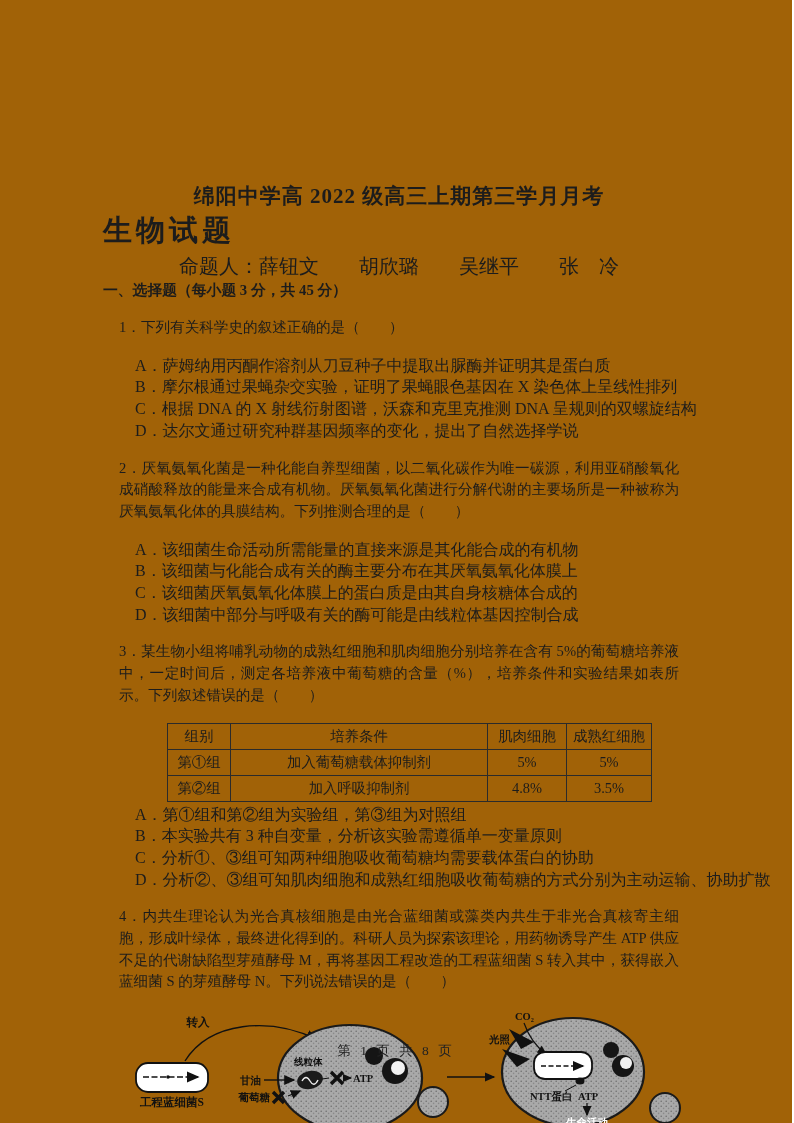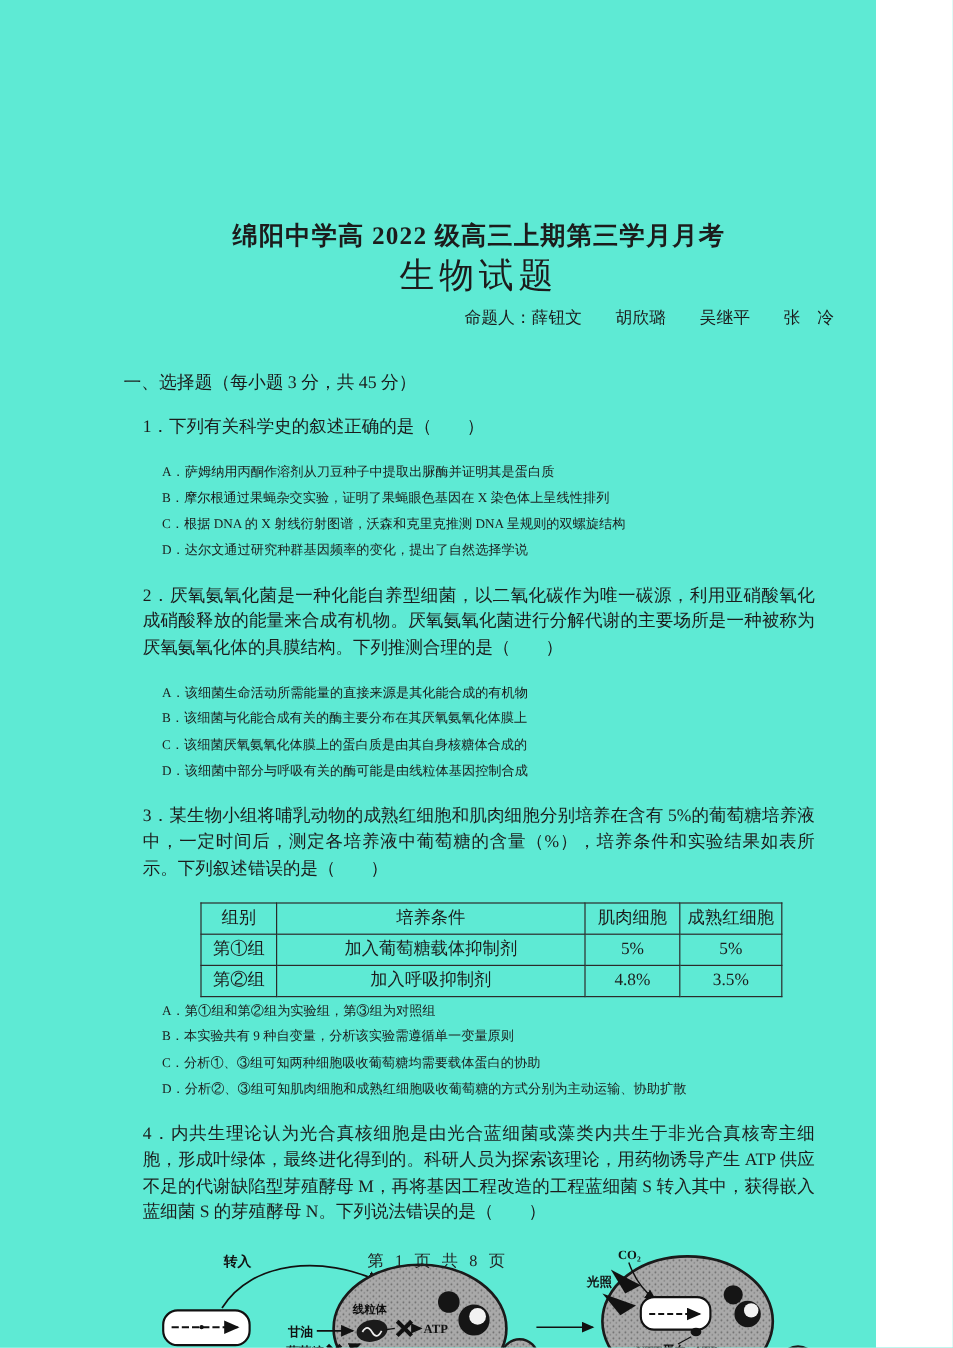--- a/index.html
+++ b/index.html
@@ -1,28 +1,28 @@
 <!DOCTYPE html>
 <html><head>
 <meta charset="utf-8">
 <style>
   html,body{margin:0;padding:0;}
   body{
     width:794px;height:1123px;background:#ffffff;
     font-family:"Liberation Serif", serif;color:#1c1c1c;
     -webkit-font-smoothing:antialiased;
   }
-  .page{position:relative;width:730px;height:1123px;background:#5eead4;overflow:hidden;}
+  .page{position:relative;width:792px;height:1123px;background:#a16207;overflow:hidden;}
   .content{position:absolute;left:103px;top:183px;width:592px;}
   .title{text-align:center;font-size:21px;font-weight:bold;letter-spacing:1px;line-height:26px;}
-  .subtitle{text-align:center;font-size:29px;font-weight:normal;letter-spacing:4px;line-height:34px;margin-top:4px;}
-  .authors{text-align:right;font-size:14px;line-height:20px;margin-top:9px;}
-  .sec-heading{font-weight:normal;font-size:14.8px;line-height:22px;margin-top:32px;}
+  .subtitle{font-size:29px;font-weight:bold;letter-spacing:4px;line-height:34px;margin-top:4px;}
+  .authors{text-align:center;font-size:20px;line-height:20px;margin-top:9px;}
+  .sec-heading{font-weight:bold;font-size:14.8px;line-height:22px;margin-top:3px;}
   p.stem{font-size:14.6px;line-height:21.7px;margin:16px;text-align:justify;}
-  .opt{padding-left:32px;font-size:11px;line-height:21.7px;white-space:nowrap;}
+  .opt{padding-left:32px;font-size:16px;line-height:21.7px;white-space:nowrap;}
   table.results{border-collapse:collapse;margin:4px 0 2px 64px;table-layout:fixed;}
   table.results td,table.results th{
     border:1.4px solid #2b2b2b;font-size:14.4px;font-weight:normal;
     text-align:center;height:25px;padding:0 3px;line-height:17px;
   }
   .c0{width:56px;}.c1{width:250px;}.c2{width:72px;}.c3{width:78px;}
   .diagram-wrap{margin-left:7px;margin-top:-4px;}
   .footer{position:absolute;left:0;right:0;top:1042px;text-align:center;
     font-size:13.5px;letter-spacing:3px;color:#222;}
   svg text{font-family:"Liberation Serif", serif;}
@@ -73,21 +73,21 @@
       <tr>
         <td>第②组</td>
         <td>加入呼吸抑制剂</td>
         <td>4.8%</td>
         <td>3.5%</td>
       </tr>
     </tbody>
       </table>
 
     <div class="opt">A．第①组和第②组为实验组，第③组为对照组</div>
-    <div class="opt">B．本实验共有 9 种自变量，分析该实验需遵循单一变量原则</div>
+    <div class="opt">B．本实验共有 3 种自变量，分析该实验需遵循单一变量原则</div>
     <div class="opt">C．分析①、③组可知两种细胞吸收葡萄糖均需要载体蛋白的协助</div>
     <div class="opt">D．分析②、③组可知肌肉细胞和成熟红细胞吸收葡萄糖的方式分别为主动运输、协助扩散</div>
 
     <p class="stem">4．内共生理论认为光合真核细胞是由光合蓝细菌或藻类内共生于非光合真核寄主细胞，形成叶绿体，最终进化得到的。科研人员为探索该理论，用药物诱导产生 ATP 供应不足的代谢缺陷型芽殖酵母 M，再将基因工程改造的工程蓝细菌 S 转入其中，获得嵌入蓝细菌 S 的芽殖酵母 N。下列说法错误的是（　　）</p>
 
     <div class="diagram-wrap">
       <svg width="580" height="148" viewBox="0 0 580 148" xmlns="http://www.w3.org/2000/svg">
         <defs>
           <pattern id="stip" width="5" height="5" patternUnits="userSpaceOnUse">
             <rect width="5" height="5" fill="#a9a9a9"></rect>

